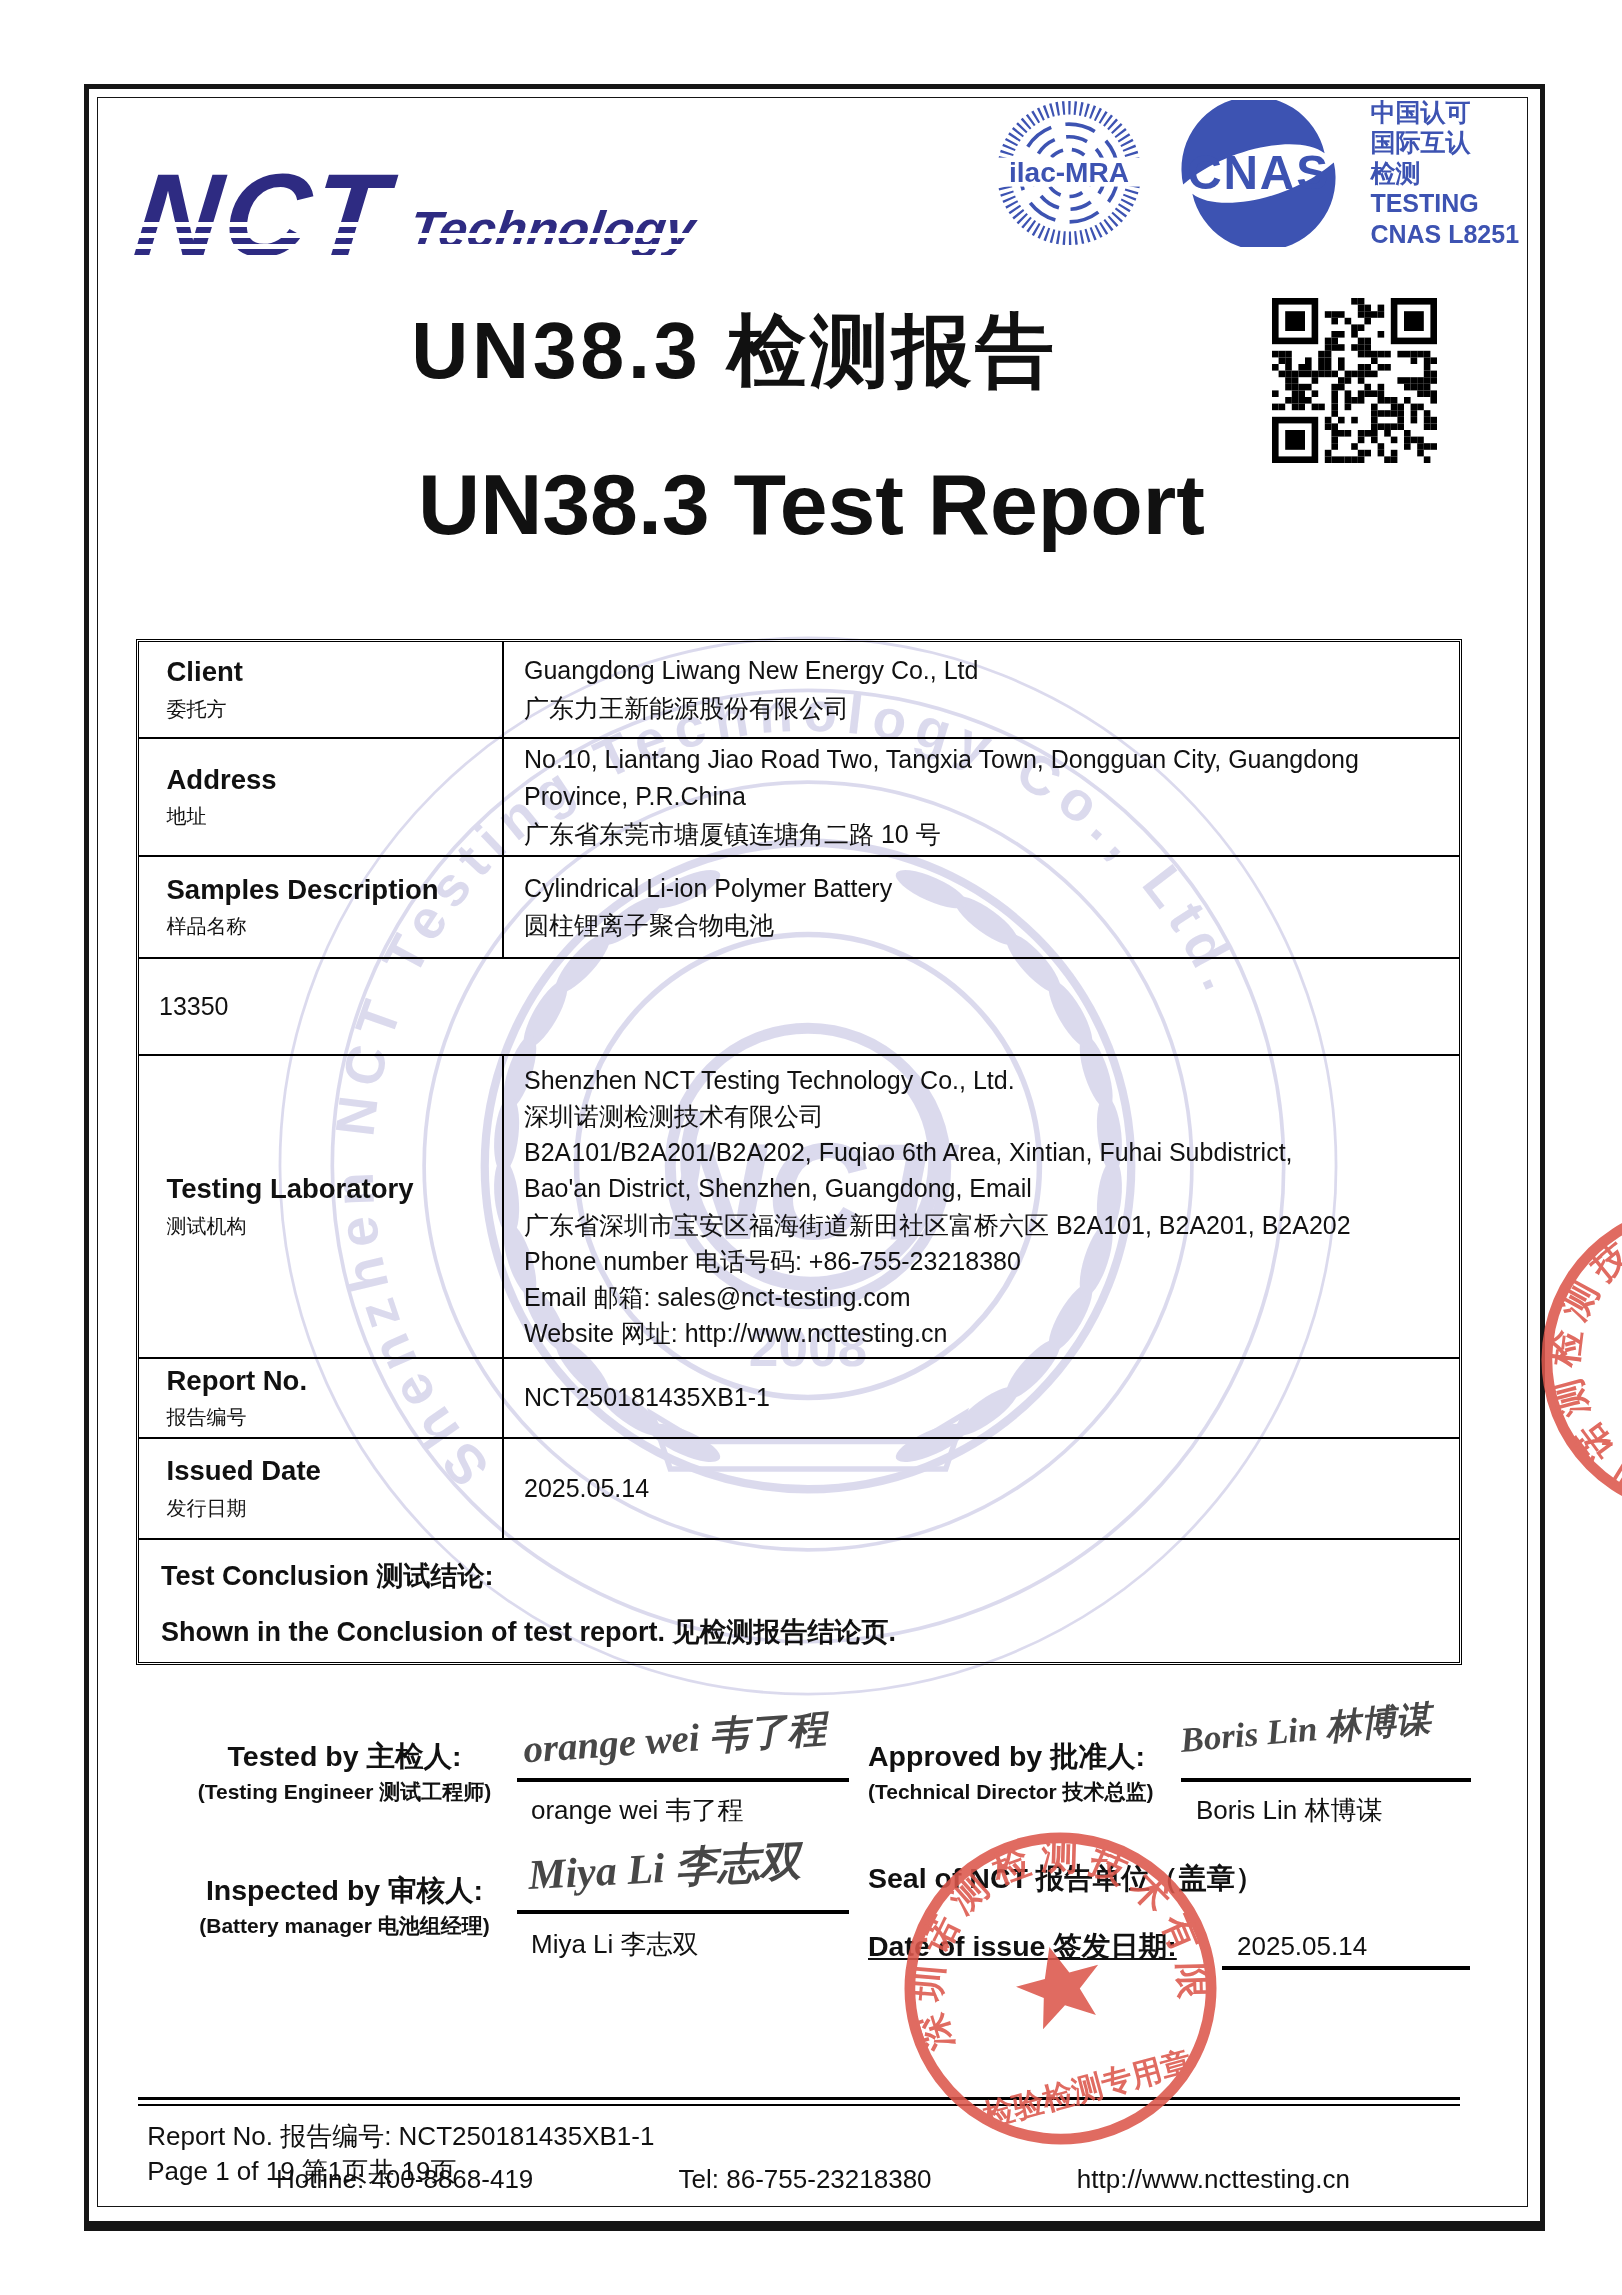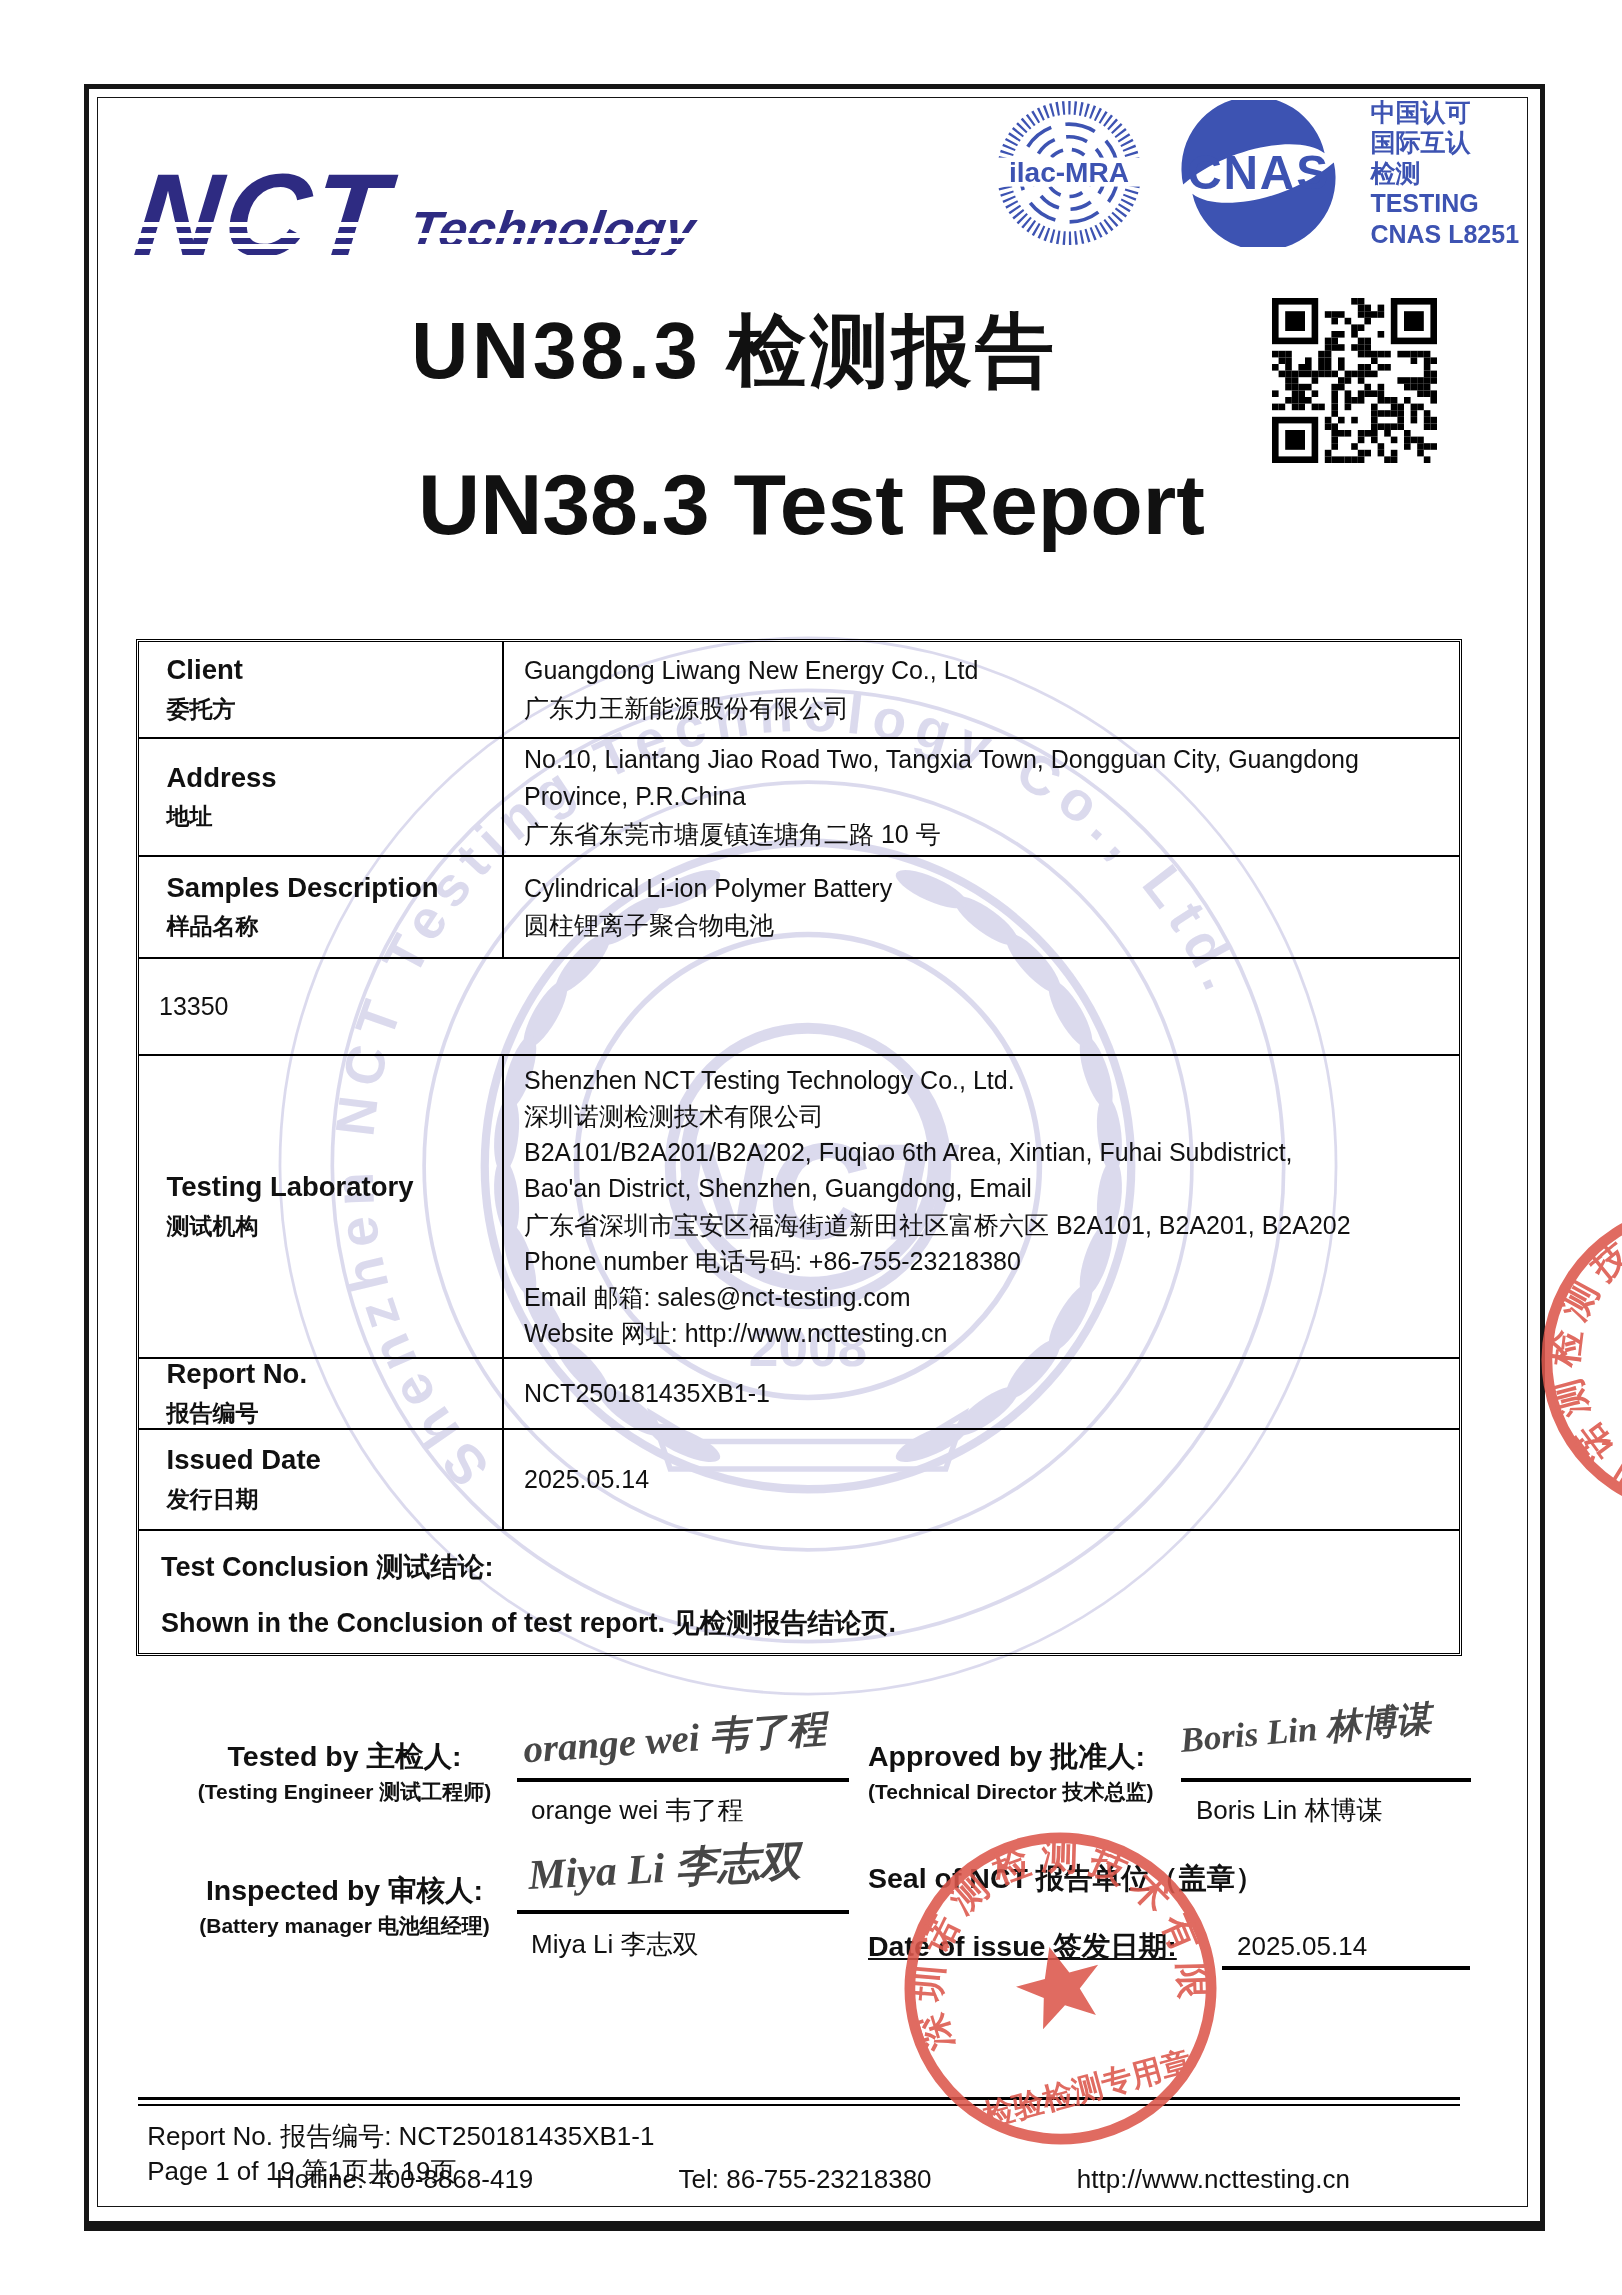--- a/index.html
+++ b/index.html
@@ -32,25 +32,25 @@
             font-size:86px;font-weight:700;}
   .qr{position:absolute;left:1272px;top:298px;width:165px;height:165px;z-index:2;}
   
   .info-table{position:absolute;left:138px;top:641px;width:1322px;z-index:2;
               border:1.8px solid #000;outline:1.8px solid #000;outline-offset:1.8px;box-sizing:border-box;}
   .t-row{display:flex;box-sizing:border-box;border-top:2.8px solid #000;}
   .t-row.first{border-top:none;}
   .t-label{width:365px;box-sizing:border-box;border-right:2.8px solid #000;
            display:flex;flex-direction:column;justify-content:center;padding-left:27.5px;gap:7.3px;}
   .t-label .en{font-weight:700;font-size:27.5px;}
-  .t-label .cn{font-size:23px;font-weight:bold;}
+  .t-label .cn{font-size:20px;}
   .t-value{flex:1;display:flex;flex-direction:column;justify-content:center;
            padding:7.3px 13px 7.3px 20px;font-size:25px;line-height:1.5;}
   .h1{height:95px;} .h2{height:118px;} .h3{height:102px;} .h4{height:97px;}
-  .h5{height:303px;} .h6{height:71px;} .h7{height:101px;} .h8{height:124px;}
+  .h5{height:303px;} .h6{height:80px;} .h7{height:101px;} .h8{height:124px;}
   .t-conclusion{display:block;box-sizing:border-box;border-top:2.8px solid #000;
                 padding:18.4px 22px;font-weight:700;font-size:27px;}
   .t-conclusion .line2{margin-top:20px;}
   
   .abs{position:absolute;z-index:2;}
   .sig-label{font-weight:700;font-size:28.5px;white-space:nowrap;}
   .sig-sub{font-weight:700;font-size:21px;white-space:nowrap;}
   .sig-name{font-size:26px;white-space:nowrap;}
   .sig-line{height:3.7px;background:#000;}
   .handwriting{font-family:"Liberation Serif","DejaVu Serif",serif;font-style:italic;

